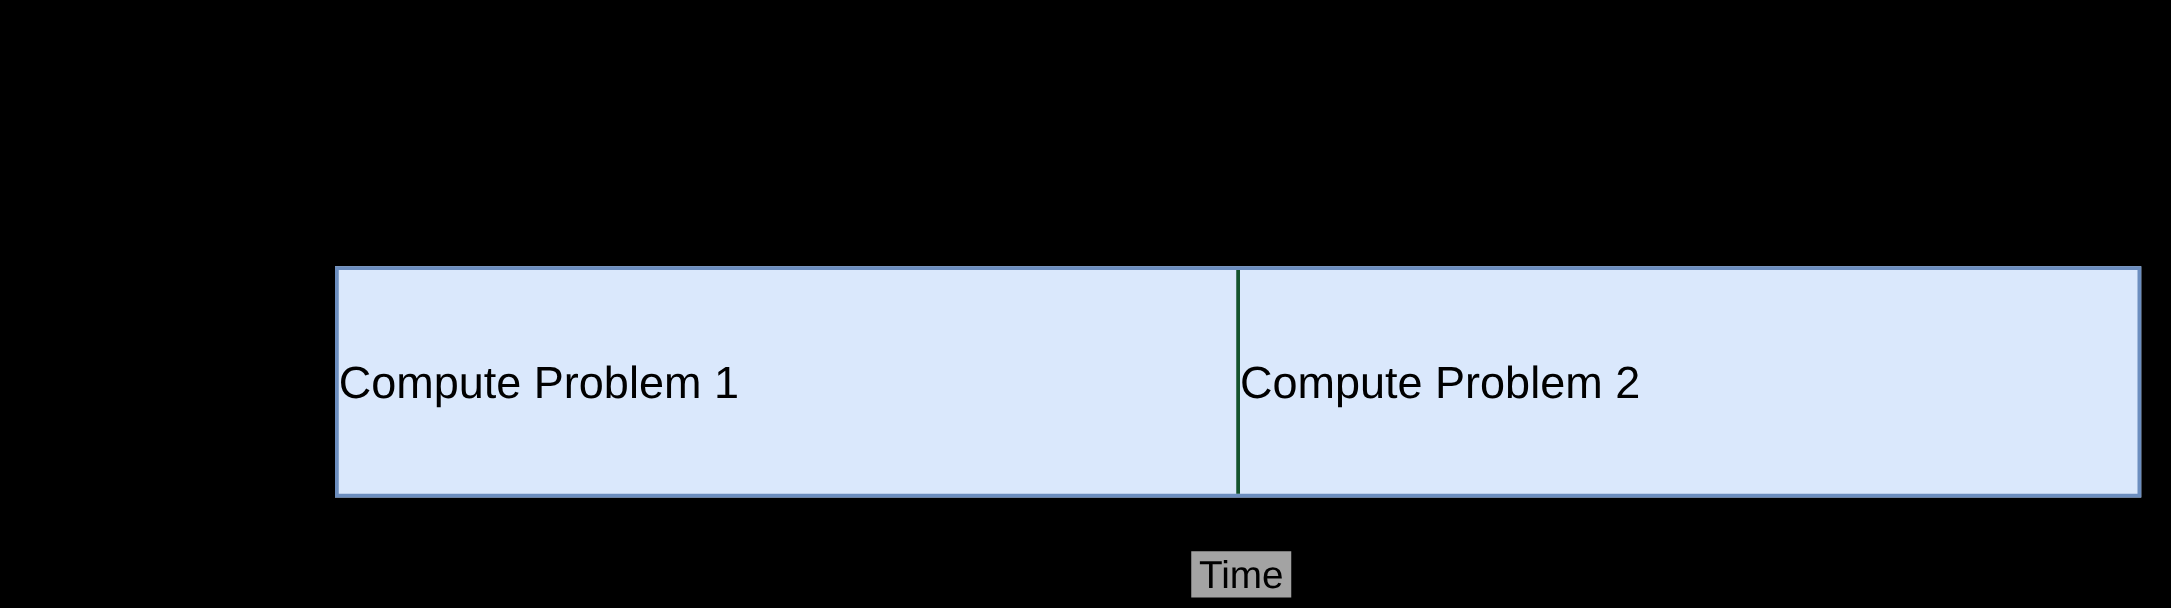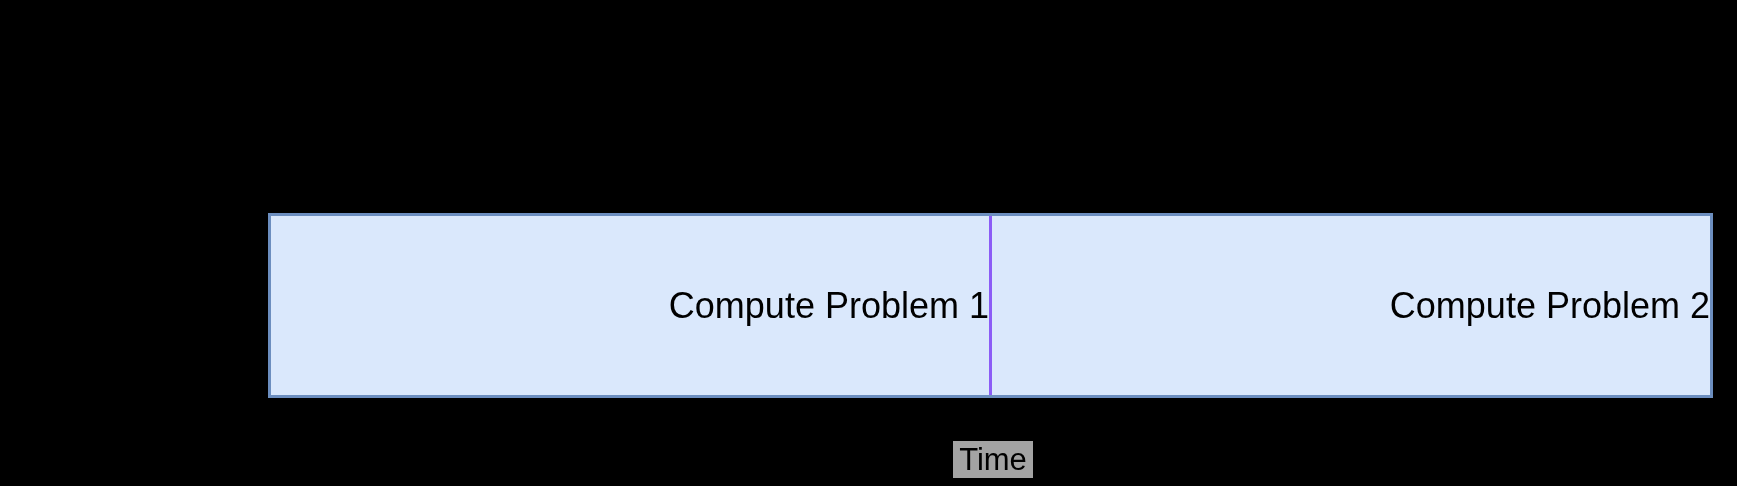--- a/index.html
+++ b/index.html
@@ -23,25 +23,25 @@
     height: 185px;
     box-sizing: border-box;
     display: flex;
     background: #dae8fc;
     border: 3px solid #6c8ebf;
   }
   .block {
     flex: 1 1 0;
     display: flex;
     align-items: center;
-    justify-content: flex-end;
+    justify-content: flex-start;
     box-sizing: border-box;
   }
   .block + .block {
-    border-left: 3px solid #8b5cf6;
+    border-left: 3px solid #14532d;
   }
   .block-label {
     font-size: 36px;
     line-height: 1.2;
     color: #000000;
     white-space: nowrap;
   }
   .time-label {
     position: absolute;
     left: 953px;

